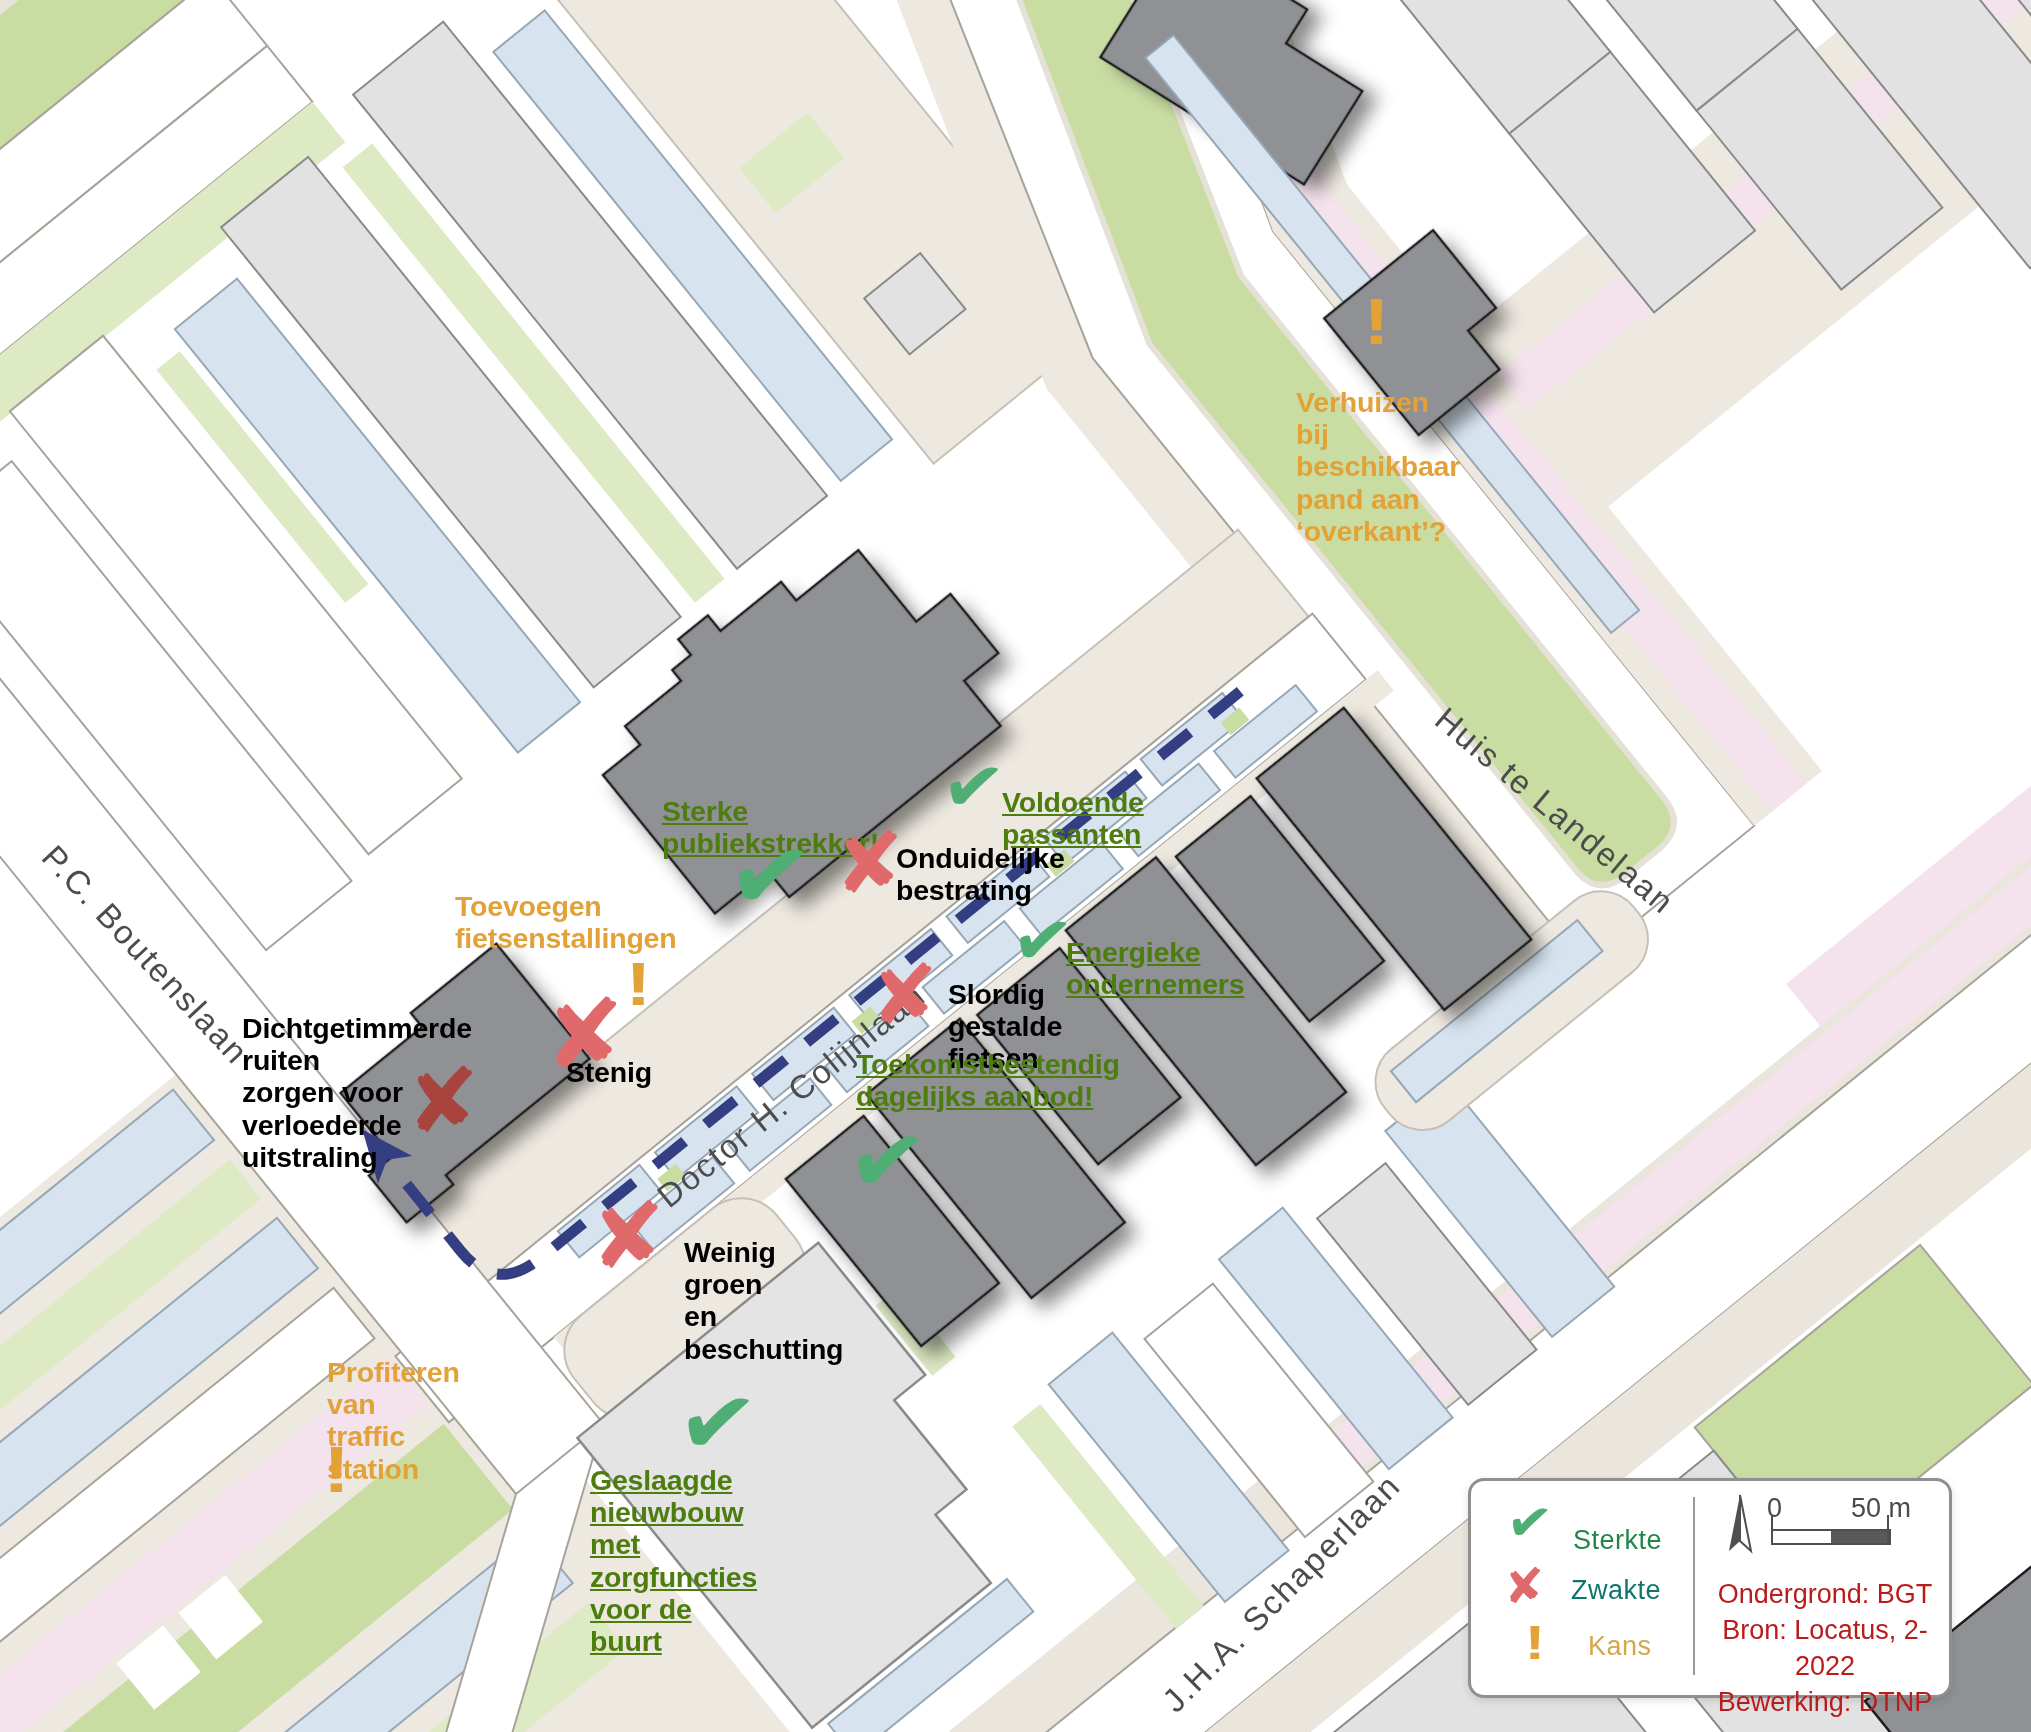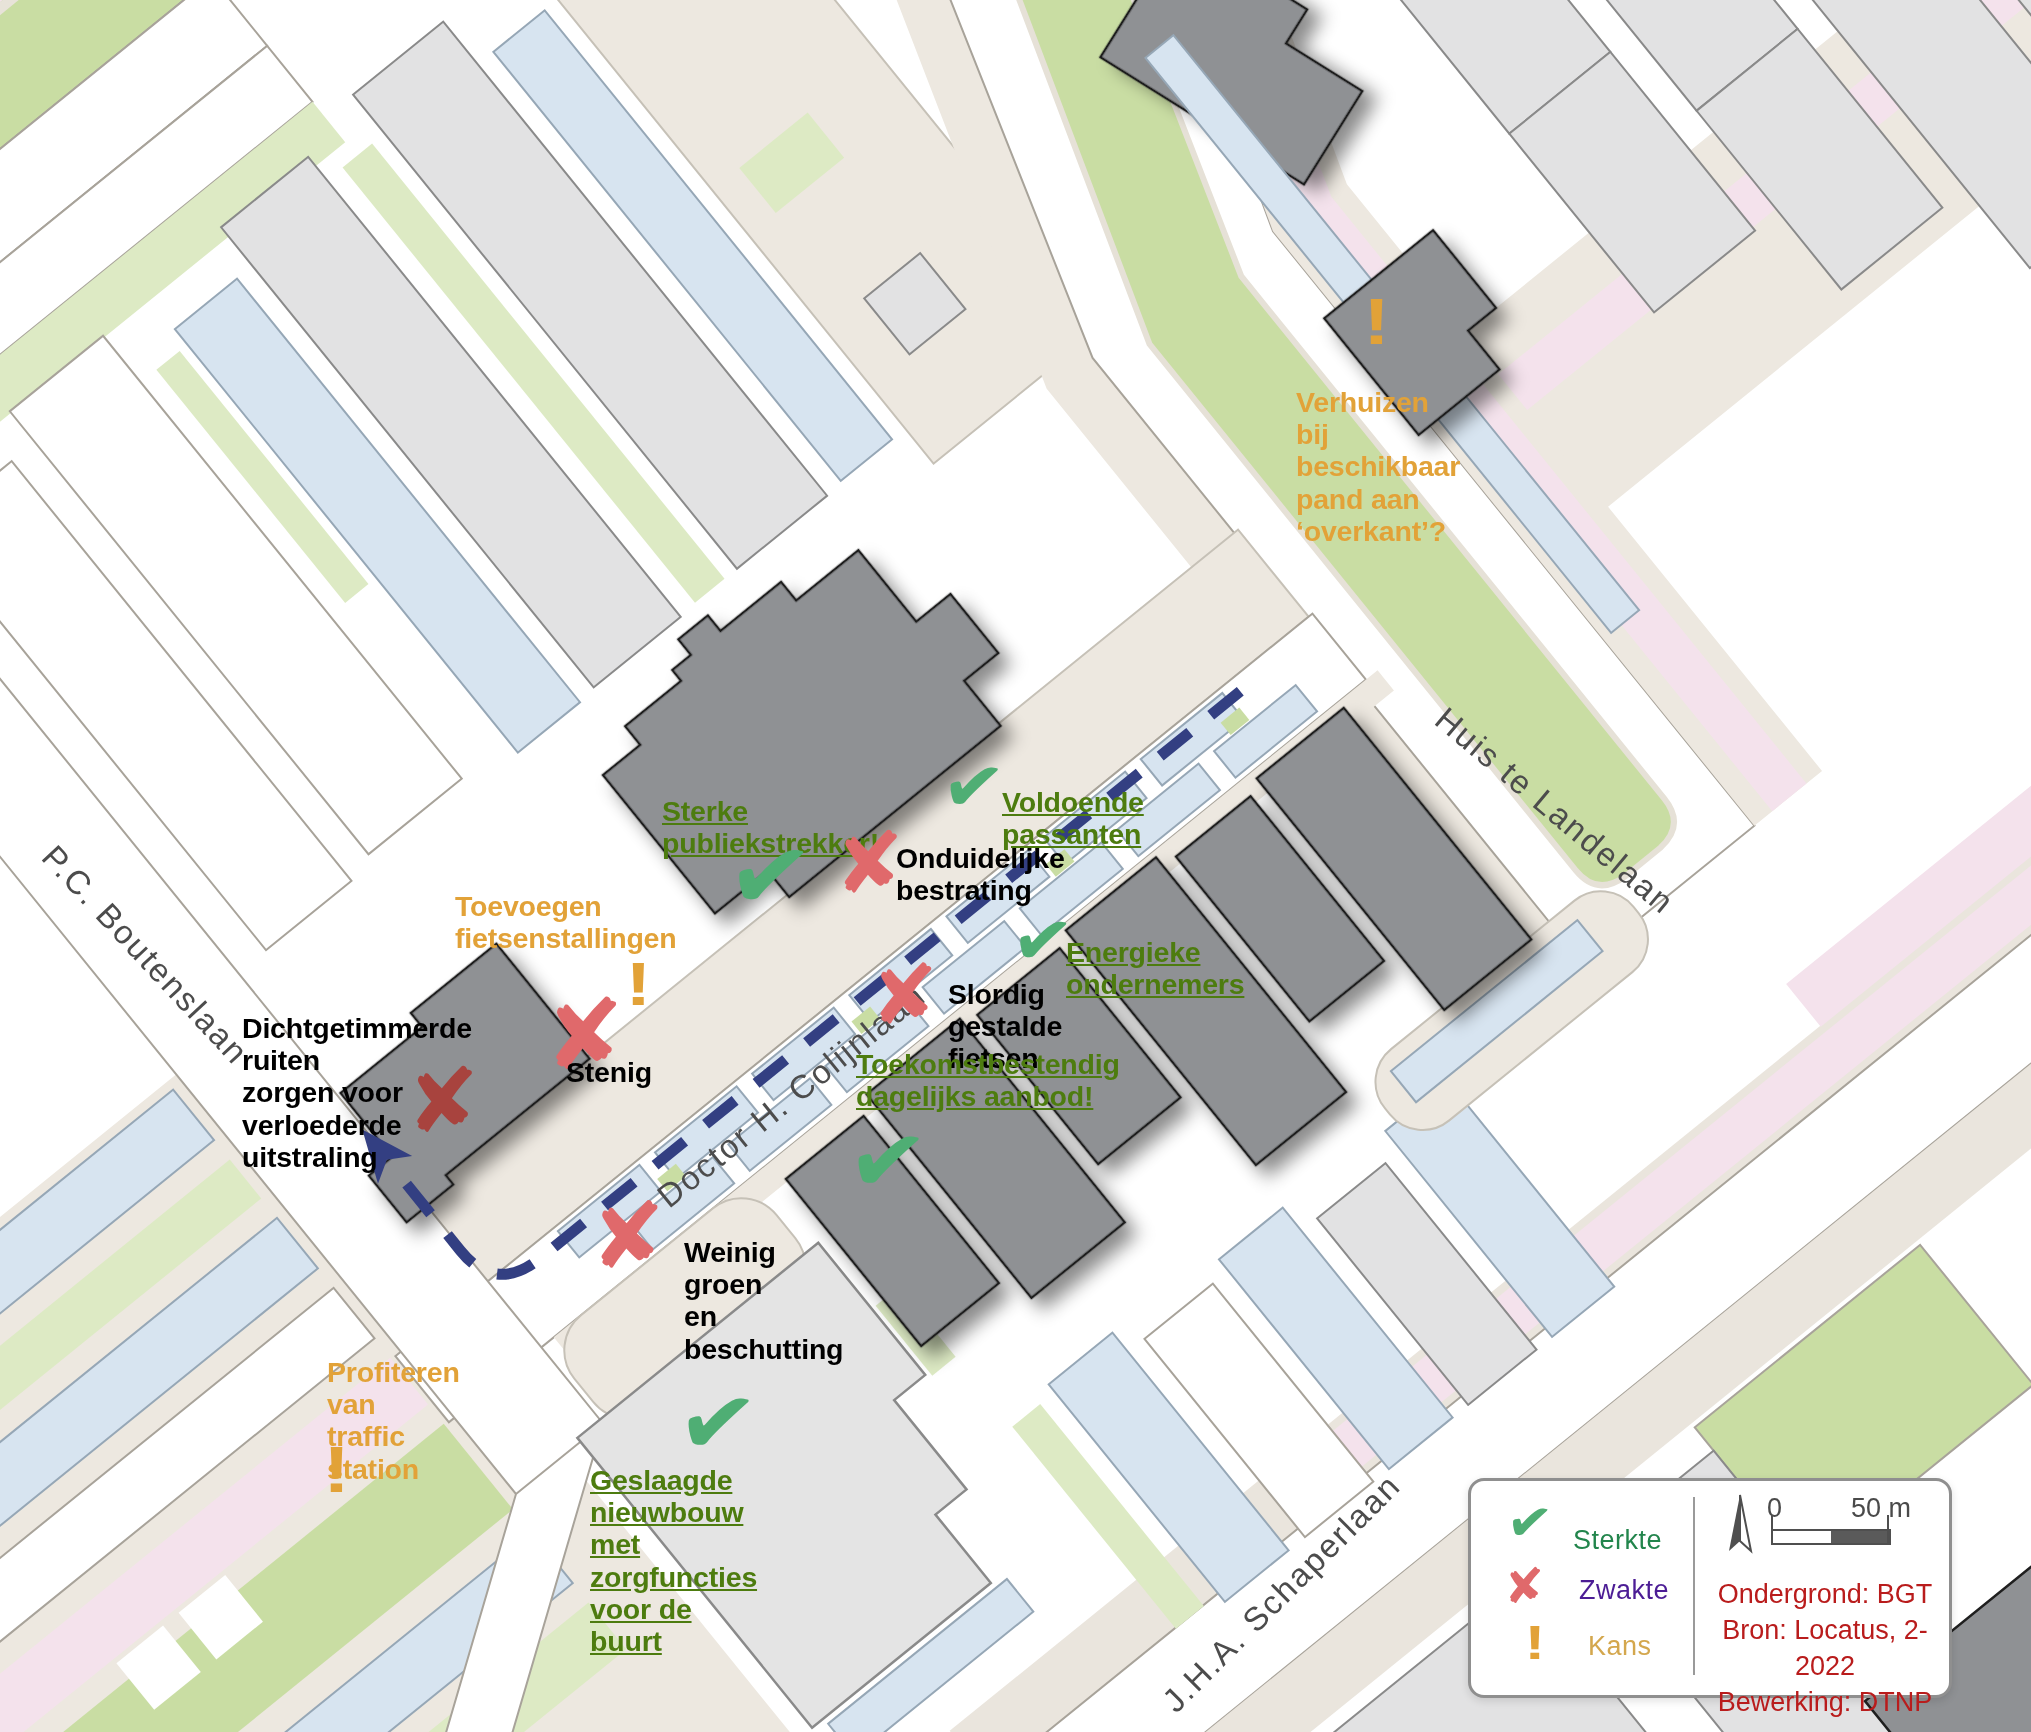--- a/index.html
+++ b/index.html
@@ -265,21 +265,21 @@
     <span class="ico check" style="left:678px;top:1378px;font-size:94px;">✔</span>
     <div class="txt sterkte" style="left:590px;top:1464px;">Geslaagde nieuwbouw
 met zorgfuncties voor de buurt</div>
   </div>
 
   <div class="legend">
     <span class="l-ico" style="left:36px;top:14px;font-size:54px;color:#4FAE74;transform:rotate(7deg);">✔</span>
     <span class="l-label" style="left:102px;top:44px;color:#22854C;text-align:right;">Sterkte</span>
 
     <span class="l-ico" style="left:34px;top:82px;font-size:46px;color:#E0696B;transform:rotate(-6deg) scaleX(1.12);">✘</span>
-    <span class="l-label" style="left:108px;top:94px;color:#4c1d95;">Zwakte</span>
+    <span class="l-label" style="left:100px;top:94px;color:#0f766e;">Zwakte</span>
 
     <span class="l-ico" style="left:56px;top:138px;font-size:48px;color:#E2A238;font-weight:900;transform:scaleX(1.3);">!</span>
     <span class="l-label" style="left:117px;top:150px;color:#D4A74D;">Kans</span>
 
     <div class="divider"></div>
 
     <svg style="position:absolute;left:254px;top:10px;" width="30" height="64" viewBox="0 0 30 64">
       <polygon points="15,4 15,50 4,60" fill="#4F4F4F"></polygon>
       <polygon points="15,4 15,50 26,60" fill="#ffffff" stroke="#4F4F4F" stroke-width="2"></polygon>
     </svg>

